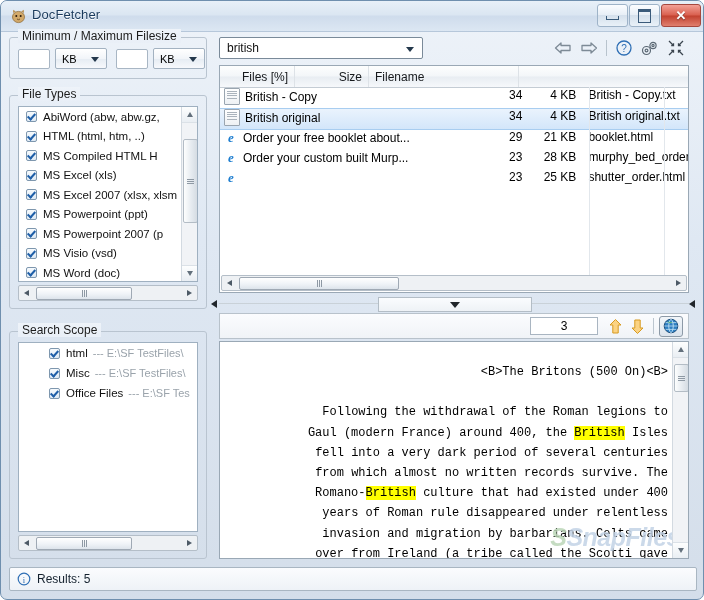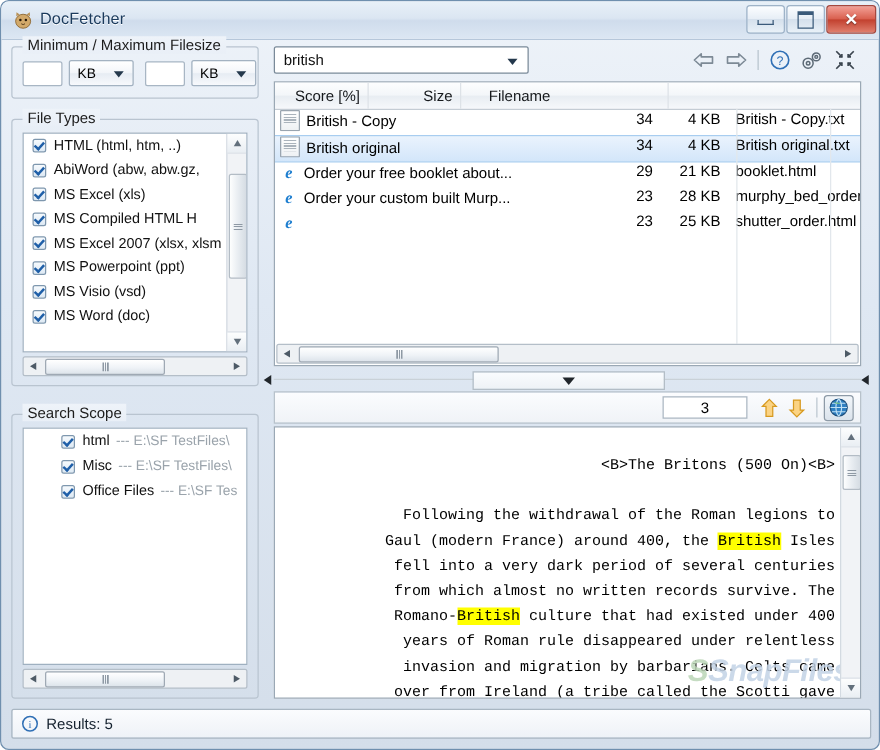--- a/index.html
+++ b/index.html
@@ -315,41 +315,45 @@
   </div>
 
   <div class="group" id="grp-filetypes">
     <div class="gbox"></div>
     <div class="gtitle">File Types</div>
 
     <div class="listbox">
       <div id="ft-items">
           <div class="chkitem">
             <span class="chk"></span>
+            <span class="chk-lbl">AbiWord (abw, abw.gz,</span>
+          </div>
+          <div class="chkitem">
+            <span class="chk"></span>
             <span class="chk-lbl">HTML (html, htm, ..)</span>
           </div>
           <div class="chkitem">
             <span class="chk"></span>
-            <span class="chk-lbl">AbiWord (abw, abw.gz,</span>
+            <span class="chk-lbl">MS Compiled HTML H</span>
           </div>
           <div class="chkitem">
             <span class="chk"></span>
             <span class="chk-lbl">MS Excel (xls)</span>
           </div>
           <div class="chkitem">
             <span class="chk"></span>
-            <span class="chk-lbl">MS Compiled HTML H</span>
-          </div>
-          <div class="chkitem">
-            <span class="chk"></span>
             <span class="chk-lbl">MS Excel 2007 (xlsx, xlsm</span>
           </div>
           <div class="chkitem">
             <span class="chk"></span>
             <span class="chk-lbl">MS Powerpoint (ppt)</span>
+          </div>
+          <div class="chkitem">
+            <span class="chk"></span>
+            <span class="chk-lbl">MS Powerpoint 2007 (p</span>
           </div>
           <div class="chkitem">
             <span class="chk"></span>
             <span class="chk-lbl">MS Visio (vsd)</span>
           </div>
           <div class="chkitem">
             <span class="chk"></span>
             <span class="chk-lbl">MS Word (doc)</span>
           </div>
         </div>
@@ -464,23 +468,23 @@
               <path d="M2 2 L6.5 6.5 M16 2 L11.5 6.5 M2 16 L6.5 11.5 M16 16 L11.5 11.5"></path>
               <path d="M6.5 4.2 L6.5 6.5 L4.2 6.5 M11.5 4.2 L11.5 6.5 L13.8 6.5 M6.5 13.8 L6.5 11.5 L4.2 11.5 M11.5 13.8 L11.5 11.5 L13.8 11.5"></path>
             </g>
           </svg>
         </div>
       </div>
     </div>
 
     <div class="tablewrap">
       <div class="thead" id="thead">
-          <div class="th right" style="width: 75px;">Score [%]</div>
+          <div class="th right" style="width: 75px;">Files [%]</div>
           <div class="th right" style="width: 74px;">Size</div>
-          <div class="th" style="width: 150px; margin-left: 16px;">Filename</div>
+          <div class="th" style="width: 150px;">Filename</div>
         </div>
       <div class="colgrid">
         <div class="colline" style="left:369px;"></div>
         <div class="colline" style="left:444px;"></div>
 
       </div>
       <div id="tbody">
           <div class="row">
             <div class="cell title" style="width: 369px;">
               <span class="ficon txt"></span>

